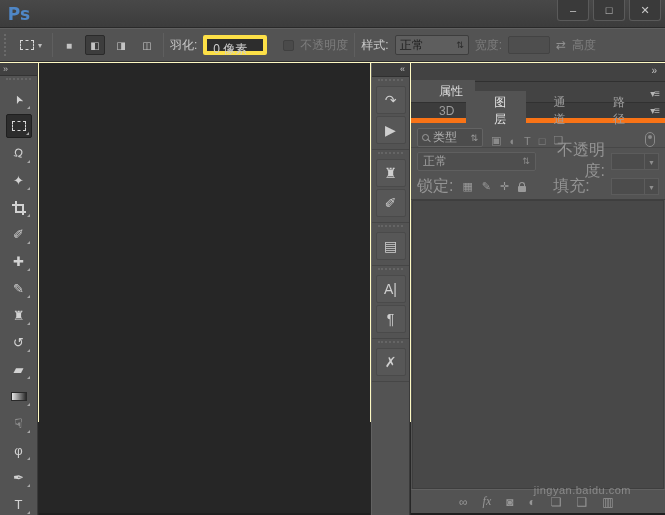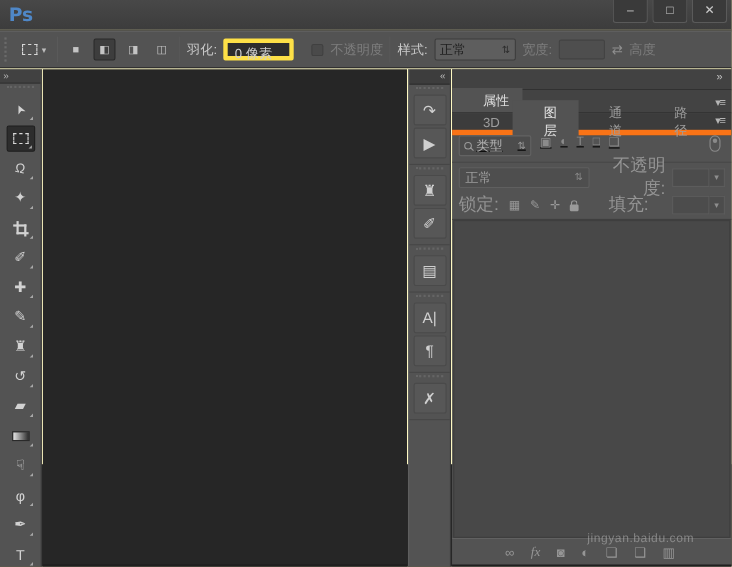--- a/index.html
+++ b/index.html
@@ -88,22 +88,22 @@
   .topstrip { height:19px; background:#424242; border-bottom:1px solid #303030; color:#c2c2c2;
     font-size:10px; text-align:right; padding:2px 8px 0 0; }
   .proprow { height:21px; background:#434343; border-bottom:1px solid #313131; display:flex;
     align-items:flex-end; }
   .tab { font-size:12px; padding:3px 12px 2px 28px; color:#9e9e9e; }
   .tab.single { background:#535353; color:#dedede; }
   .panelmenu { margin-left:auto; color:#b5b5b5; font-size:10px; padding:3px 6px; letter-spacing:-1px; }
   .tabsrow { height:20px; background:#3c3c3c; border-bottom:5px solid #f97316; display:flex;
     align-items:center; }
   .tab.active { background:#535353; color:#e2e2e2; }
-  .filterrow { height:25px; display:flex; align-items:flex-start; gap:8px; padding:0 6px;
-    border-bottom:1px solid #474747;text-decoration:underline; }
+  .filterrow { height:25px; display:flex; align-items:flex-end; gap:8px; padding:0 6px;
+    border-bottom:1px solid #474747; }
   .kind-dd { width:66px; background:#4c4c4c; border:1px solid #636363; border-radius:2px; height:19px;
     display:flex; align-items:center; gap:4px; padding:0 4px; }
   .kind-dd .val { font-size:12px; color:#b2b2b2; }
   .kind-dd .spin { color:#999; margin-left:auto; }
   .icon-search { width:7px; height:7px; border:1px solid #9a9a9a; border-radius:50%; position:relative; }
   .icon-search::after { content:''; position:absolute; width:4px; height:1px; background:#9a9a9a;
     transform:rotate(45deg); right:-3px; bottom:-1px; }
   .filter-icon { color:#8b8b8b; font-size:11px; }
   .icon-toggle { width:10px; height:15px; border:1px solid #8a8a8a; border-radius:5px;
     position:relative; margin-left:auto; margin-right:4px; }

